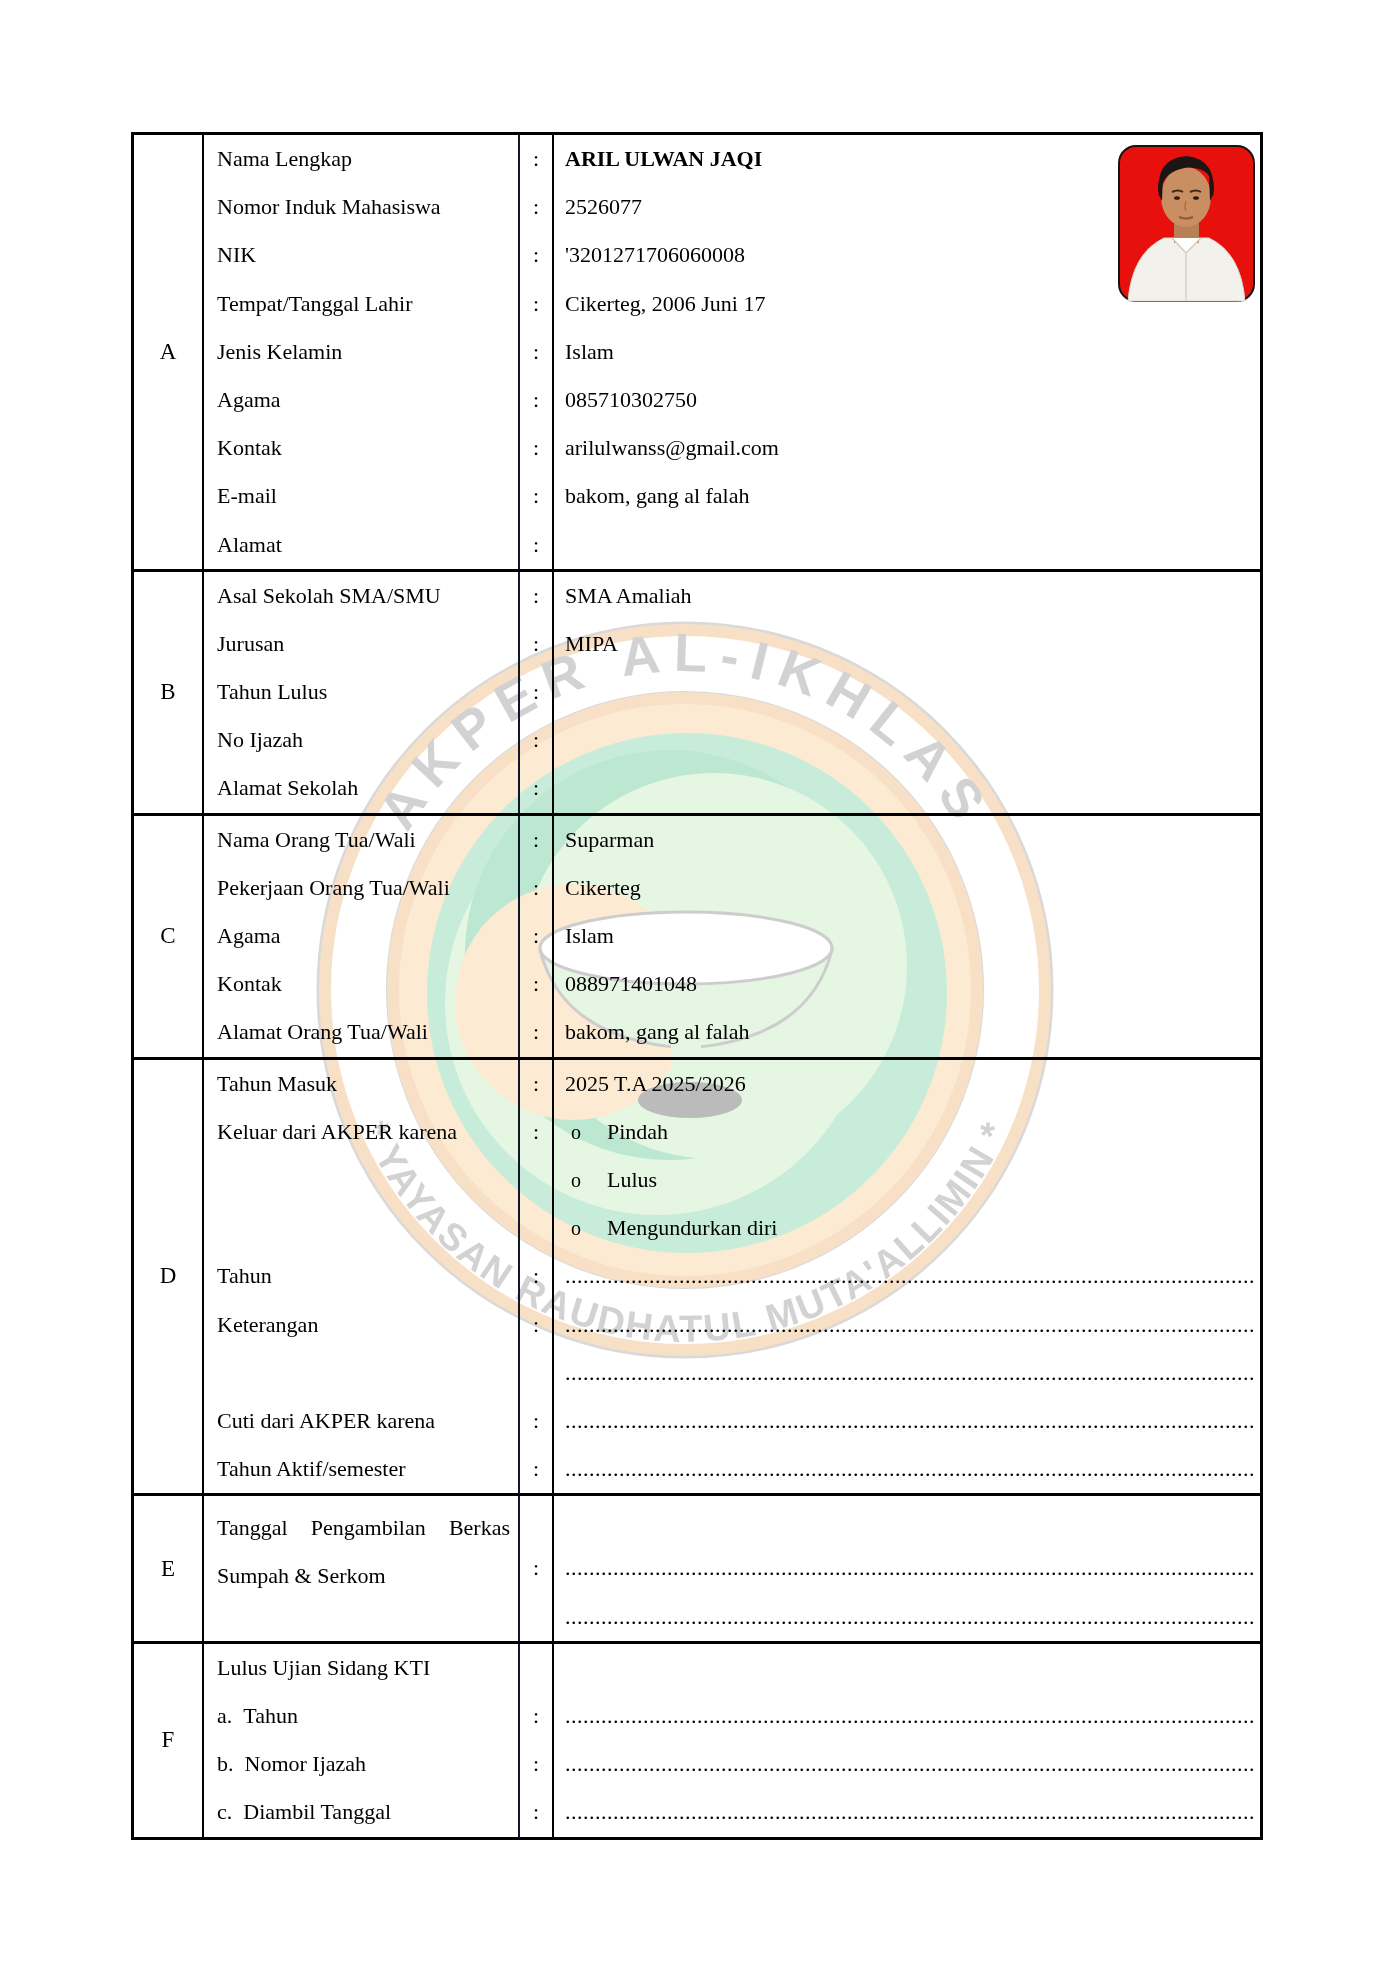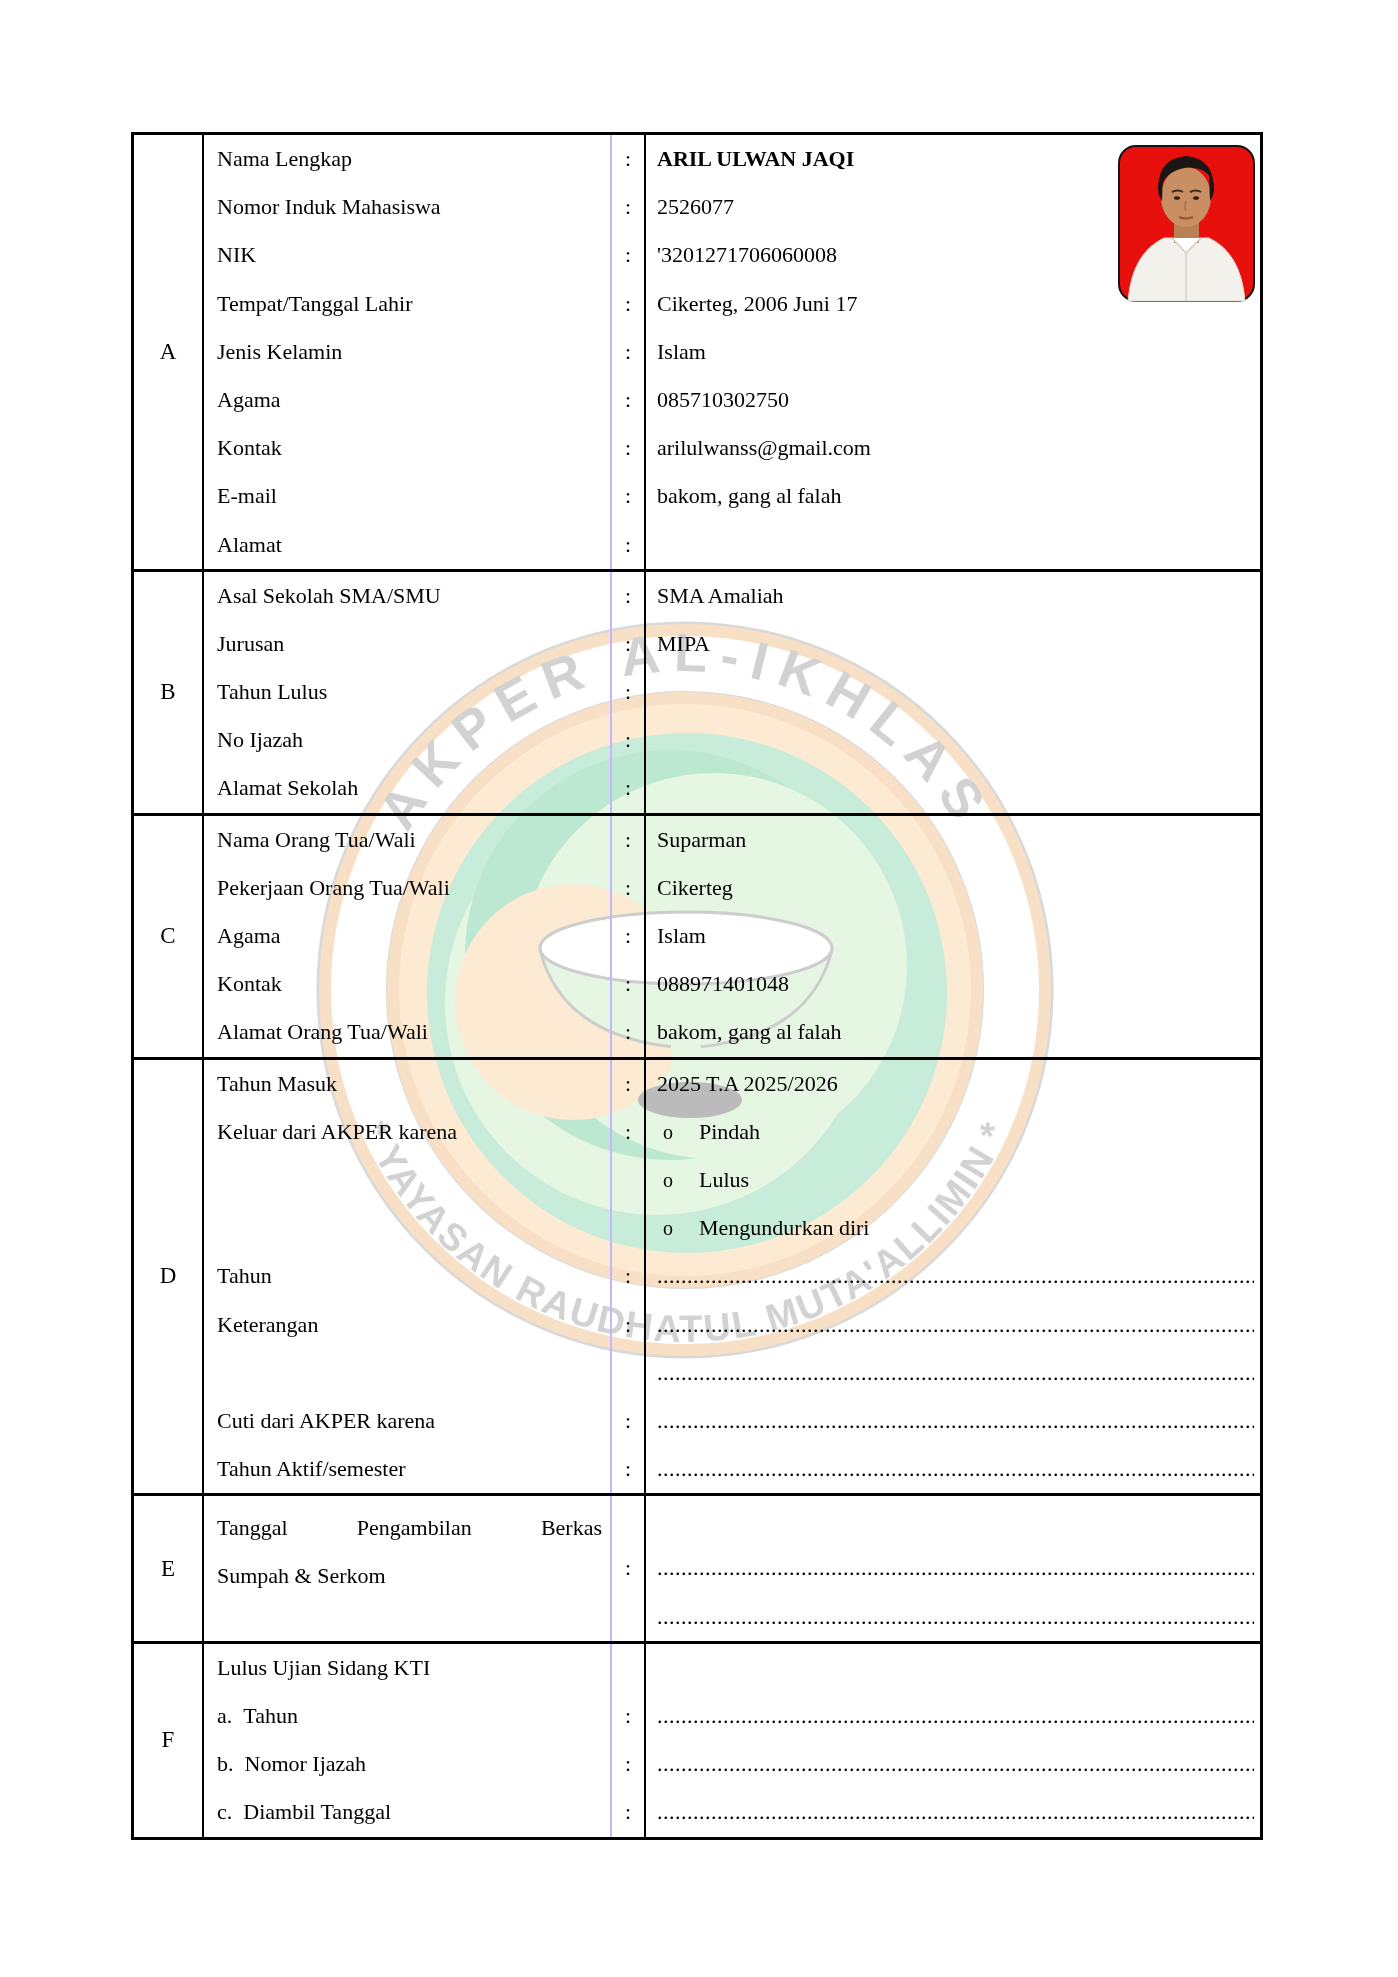--- a/index.html
+++ b/index.html
@@ -17,21 +17,21 @@
     position:absolute; left:131px; top:132px; width:1132px;
     border:3px solid #000; z-index:1; background:transparent; box-sizing:border-box;
   }
   .section { display:flex; border-top:3px solid #000; }
   .section:first-child { border-top:none; }
   .col { box-sizing:border-box; }
   .col-letter {
     width:70px; border-right:2px solid #000; display:flex;
     align-items:center; justify-content:center; font-size:23px;
   }
-  .col-label { width:408px; border-right:2px solid #c4b5fd; padding:0 8px 0 13px; }
+  .col-label { width:316px; border-right:2px solid #0f172a; padding:0 8px 0 13px; }
   .col-colon { width:34px; border-right:2px solid #000; text-align:center; }
   .col-value { flex:1; padding-left:11px; padding-right:6px; overflow:hidden; }
   .trow {
     height:var(--rh); line-height:var(--rh); font-size:22px;
     white-space:nowrap; overflow:hidden;
   }
   .trow.justify { text-align:justify; text-align-last:justify;margin-top:8px; }
   .trow.bold { font-weight:bold; }
   .trow.dots { letter-spacing:0.5px; }
   .opt-marker { display:inline-block; width:36px; padding-left:6px; font-size:20px; }

